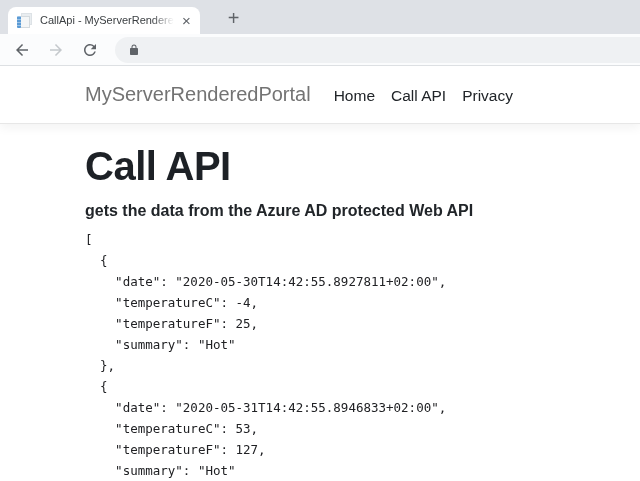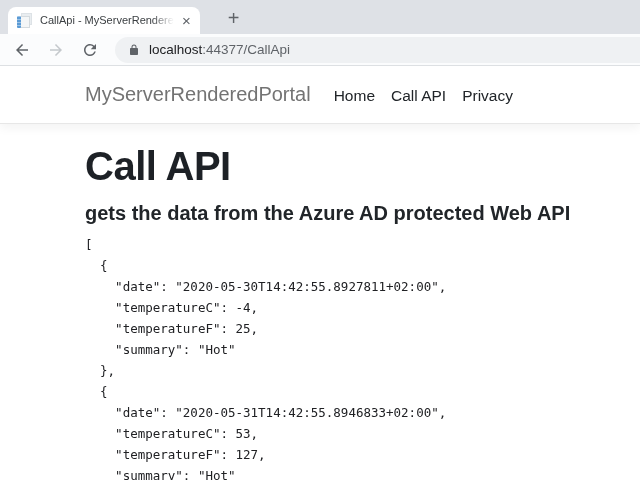--- a/index.html
+++ b/index.html
@@ -67,21 +67,21 @@
   }
   .nav-inner { padding-left:85px; display:flex; align-items:baseline; }
   .brand { font-size:20px; color:#737373; margin-right:15px; cursor:pointer; }
   .navlink { font-size:15.5px; color:#212529; padding:0 8px; cursor:pointer; }
 
   .content { padding:20px 0 0 85px; }
   .page-title {
     margin:0; font-size:40px; font-weight:600; line-height:44px;
     color:#1d2126; letter-spacing:-0.5px;
   }
-  .subtitle { margin:14px 14px 0 0; font-size:20px; font-weight:700; color:#212529; }
+  .subtitle { margin:14px 14px 0 0; font-size:16px; font-weight:700; color:#212529; }
   .json-pre {
     margin:9px 0 0 0;
     font-family:"DejaVu Sans Mono","Liberation Mono",monospace;
     font-size:12.5px; line-height:21px; color:#202124;
   }
 </style>
 </head>
 <body>
 
 <div>
@@ -112,21 +112,20 @@
     </button>
     <button class="nav-btn">
       <svg viewBox="0 0 24 24">
           <path d="M17.65 6.35A7.96 7.96 0 0 0 12 4c-4.42 0-7.99 3.58-7.99 8s3.57 8 7.99 8c3.73 0 6.84-2.55 7.73-6h-2.08A5.99 5.99 0 0 1 12 18c-3.31 0-6-2.69-6-6s2.69-6 6-6c1.66 0 3.14.69 4.22 1.78L13 11h7V4l-2.35 2.35z"></path>
         </svg>
     </button>
     <div class="omnibox">
       <svg class="lock" viewBox="0 0 24 24">
           <path d="M18 8h-1V6a5 5 0 0 0-10 0v2H6c-1.1 0-2 .9-2 2v10c0 1.1.9 2 2 2h12c1.1 0 2-.9 2-2V10c0-1.1-.9-2-2-2zM9 6a3 3 0 0 1 6 0v2H9V6z"></path>
         </svg>
-      <span class="url-text"><span>localhost</span><span class="url-rest">:44377/CallApi</span></span>
     </div>
   </div>
 
   <div class="page">
     <nav class="site-nav">
       <div class="nav-inner">
         <span class="brand">MyServerRenderedPortal</span>
         <span class="navlink">Home</span>
         <span class="navlink">Call API</span>
         <span class="navlink">Privacy</span>

